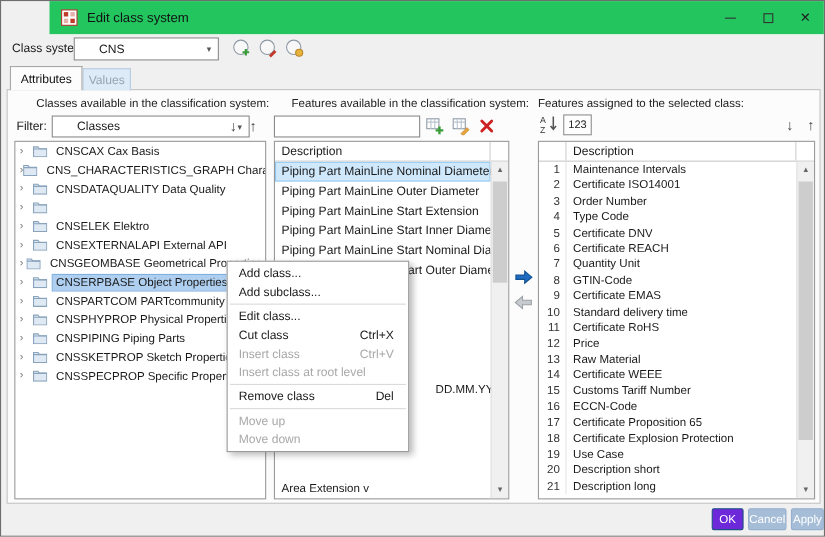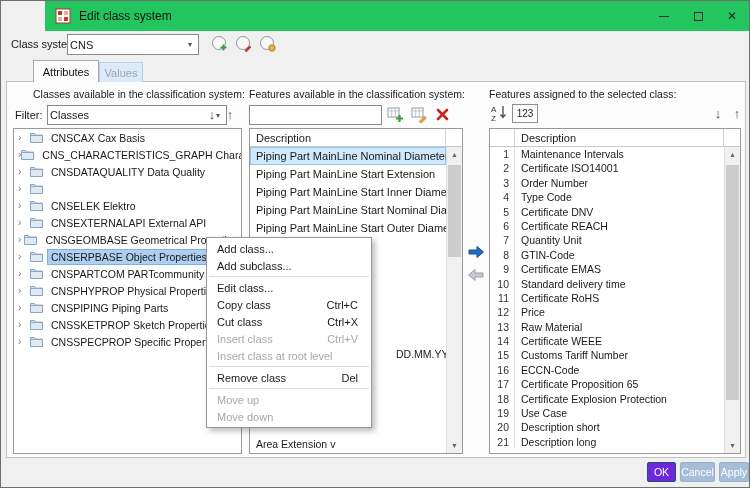--- a/index.html
+++ b/index.html
@@ -15,38 +15,38 @@
   .title { font-size:12px; color:#111; }
   .win-btns { margin-left:auto; display:flex; height:100%; }
   .win-btn { width:34px; height:100%; display:flex; align-items:center; justify-content:center;
              color:#222; font-size:12px; }
   .glyph-min { width:10px; height:1px; background:#333; }
   .glyph-max { width:9px; height:9px; border:1px solid #333; }
 
   
   .cs-label { position:absolute; left:10px; top:37px; }
   .combo { position:absolute; background:#fff; border:1px solid #8a8a8a; display:flex;
-           align-items:center; padding-left:2px; }
+           align-items:center; padding-left:22px; }
   .combo .carrow { margin-left:auto; width:16px; text-align:center; color:#555; font-size:8px; }
   .cs-combo { left:66px; top:33px; width:132px; height:21px; }
   .ico18 { position:absolute; width:18px; height:18px; top:34px; }
 
   
-  .tab { position:absolute; display:flex; align-items:center; justify-content:center;margin-left:24px; }
+  .tab { position:absolute; display:flex; align-items:center; justify-content:center; }
   .tab-attributes { left:8px; top:59px; width:66px; height:22px; background:#fcfcfc;
                     border:1px solid #a8a8a8; border-bottom:none; z-index:3; color:#111; }
   .tab-values { left:74px; top:61px; width:44px; height:20px; background:#ddeaf7;
                 border:1px solid #b9cde0; border-bottom:none; color:#97a5b3; z-index:1; }
 
   .page { position:absolute; left:5px; top:80px; width:740px; height:377px;
           background:#fcfcfc; border:1px solid #c2c2c2; }
 
   .col-header { position:absolute; font-size:10.5px; color:#222; white-space:nowrap; }
   .h-left { left:20px; top:87px;margin-left:12px; }
-  .h-mid  { left:248px; top:87px;text-align:center; }
+  .h-mid  { left:264px; top:87px;text-align:center; }
   .h-right{ left:488px; top:87px; }
 
   .filter-label { position:absolute; left:14px; top:108px; }
   .filter-combo { left:46px; top:104px; width:180px; height:20px; }
   .arrow-btn { position:absolute; width:16px; height:20px; top:104px; text-align:center;
                color:#444; font-size:13px; line-height:20px; }
 
   .listbox { position:absolute; background:#fff; border:1px solid #9a9a9a; overflow:hidden; }
   .tree-box { left:12px; top:127px; width:229px; height:326px; }
   .tree-row { display:flex; align-items:center; height:17px; padding-left:4px; white-space:nowrap; }
@@ -310,20 +310,21 @@
       <path d="M3 3 L12 12 M12 3 L3 12" stroke="#cc2222" stroke-width="2.6" stroke-linecap="round"></path>
     </svg>
   </span>
 
   <div class="listbox feat-box">
     <div class="lv-header">
       <div class="lv-hcell">Description</div>
     </div>
     <div class="lv-body">
         <div class="lv-row sel">Piping Part MainLine Nominal Diameter</div>
+        <div class="lv-row">Piping Part MainLine Outer Diameter</div>
         <div class="lv-row">Piping Part MainLine Start Extension</div>
         <div class="lv-row">Piping Part MainLine Start Inner Diameter</div>
         <div class="lv-row">Piping Part MainLine Start Nominal Diameter</div>
         <div class="lv-row">Piping Part MainLine Start Outer Diameter</div>
         <div class="lv-row"></div>
         <div class="lv-row"></div>
         <div class="lv-row"></div>
         <div class="lv-row"></div>
         <div class="lv-row"></div>
         <div class="lv-row"></div>
@@ -467,24 +468,20 @@
         <span>Add class...</span>
       </div>
       <div class="mi">
         <span>Add subclass...</span>
       </div>
       <div class="menu-sep"></div>
       <div class="mi">
         <span>Edit class...</span>
       </div>
       <div class="mi">
-        <span>Copy class</span>
-        <span class="shortcut">Ctrl+C</span>
-      </div>
-      <div class="mi">
         <span>Cut class</span>
         <span class="shortcut">Ctrl+X</span>
       </div>
       <div class="mi dis">
         <span>Insert class</span>
         <span class="shortcut">Ctrl+V</span>
       </div>
       <div class="mi dis">
         <span>Insert class at root level</span>
       </div>

